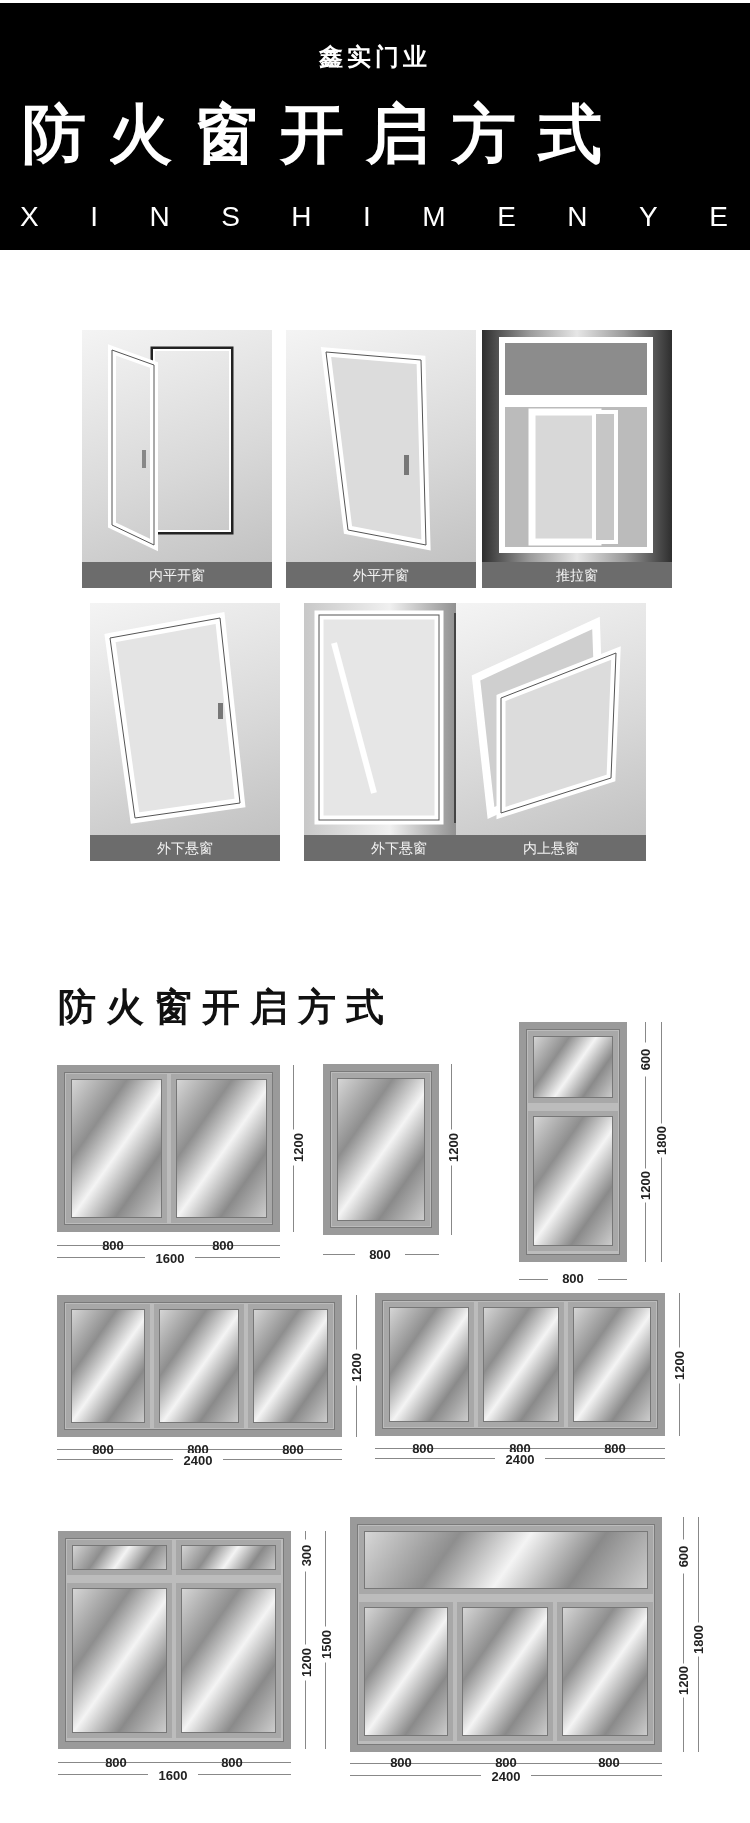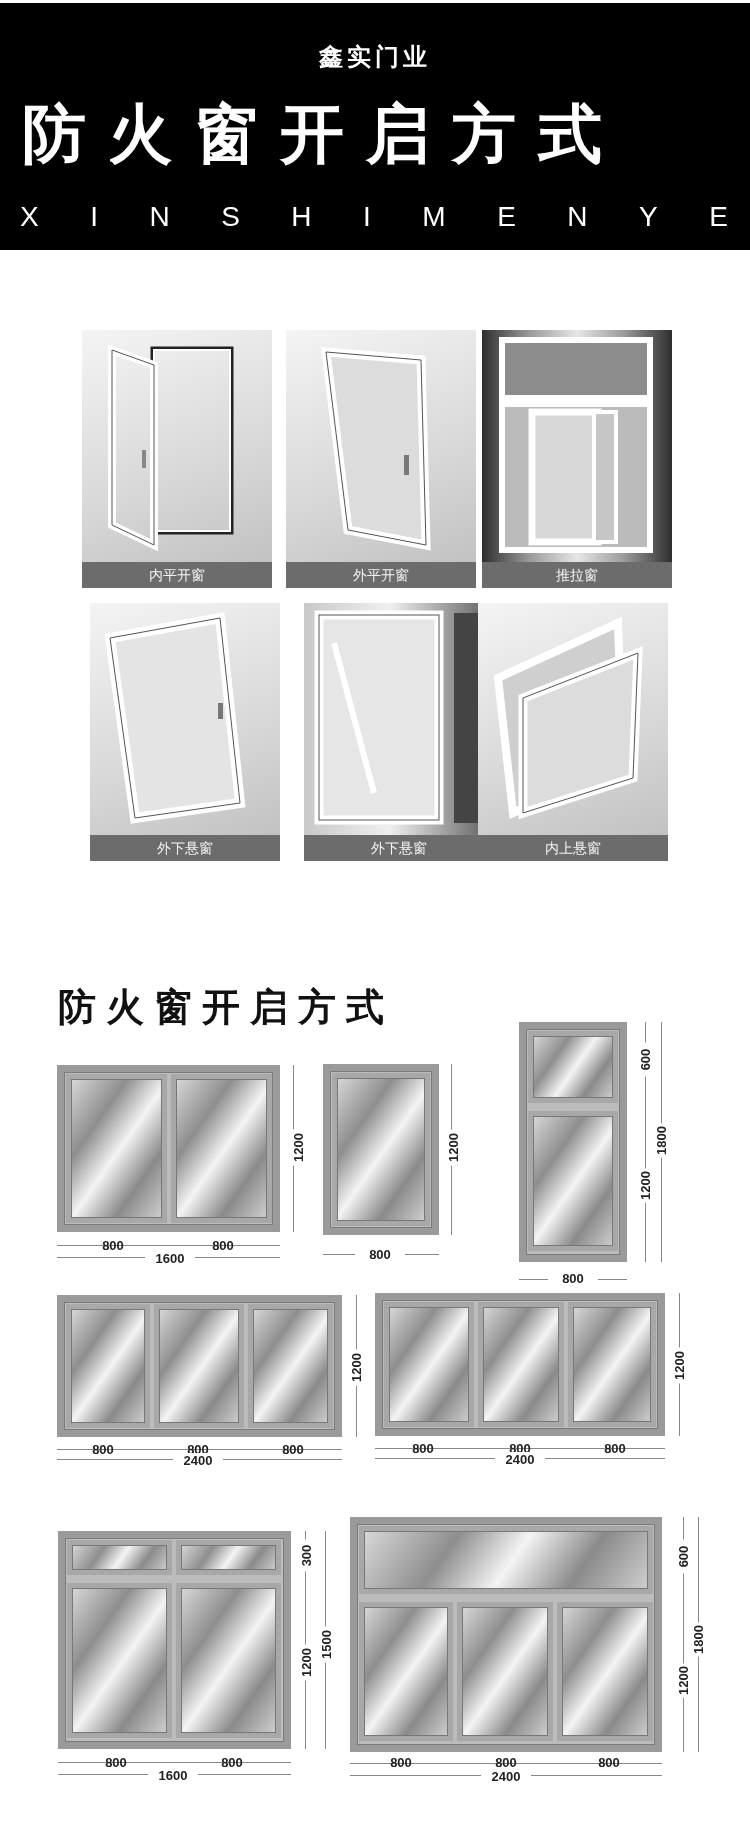--- a/index.html
+++ b/index.html
@@ -78,21 +78,21 @@
 </div>
 <div class="photo" style="left:304px;top:603px;background:linear-gradient(90deg,#c8c8c8,#f0f0f0 45%,#5a5a5a 100%);">
   <svg width="190" height="232">
     <rect x="15" y="12" width="120" height="205" fill="#e6e6e6" stroke="#fff" stroke-width="9"></rect>
     <rect x="15" y="12" width="120" height="205" fill="none" stroke="#555" stroke-width="1"></rect>
     <line x1="30" y1="40" x2="70" y2="190" stroke="#fff" stroke-width="6"></line>
     <rect x="150" y="10" width="30" height="210" fill="#444"></rect>
   </svg>
   <div class="caption">外下悬窗</div>
 </div>
-<div class="photo" style="left:478px;top:603px;">
+<div class="photo" style="left:456px;top:603px;">
   <svg width="190" height="232">
     <polygon points="20,75 140,20 145,160 35,210" fill="#cfcfcf" stroke="#fff" stroke-width="8"></polygon>
     <polygon points="45,95 160,50 155,175 45,210" fill="#dcdcdc" stroke="#fff" stroke-width="9"></polygon>
     <polygon points="45,95 160,50 155,175 45,210" fill="none" stroke="#555" stroke-width="1"></polygon>
   </svg>
   <div class="caption">内上悬窗</div>
 </div>
 
 <div class="section-title">防火窗开启方式</div>
 

